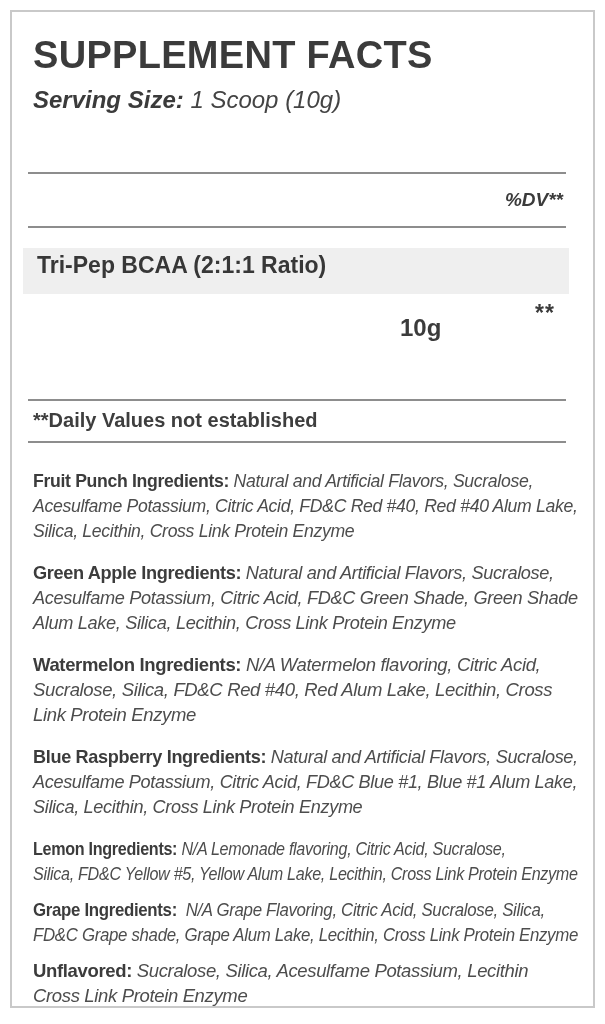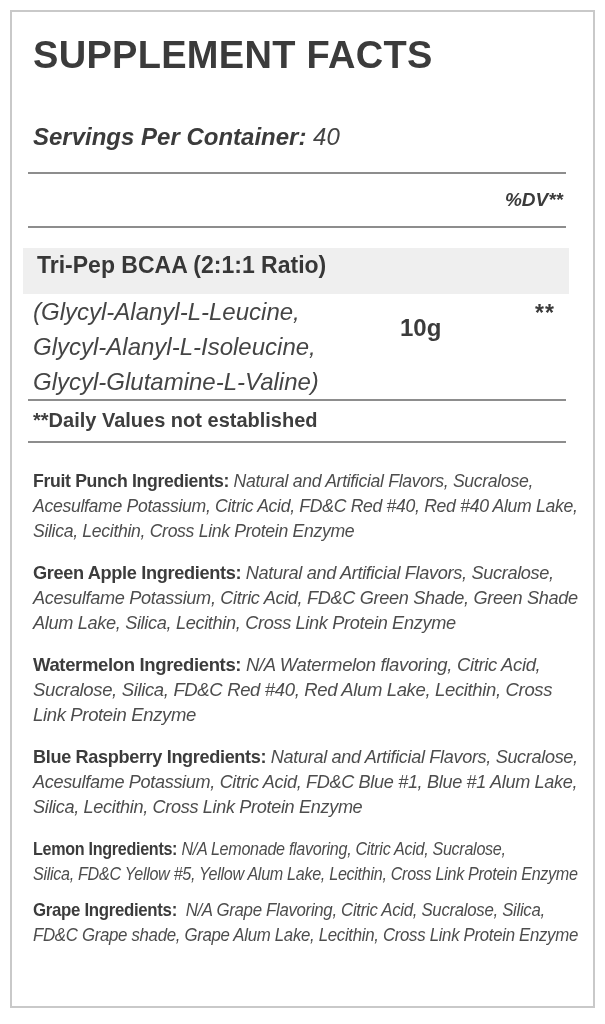--- a/index.html
+++ b/index.html
@@ -39,37 +39,34 @@
   .ing-text{font-style:italic;font-weight:400;color:var(--body-text);white-space:pre;}
 </style>
 </head>
 <body>
 
 <div class="page">
   <div class="box">
 
     <div class="abs title">SUPPLEMENT FACTS</div>
 
+    <div class="abs serving-line" style="top:74px">
+      <span class="lab">Serving Size:</span>
+      <span class="val">1 Scoop (10g)</span>
+    </div>
 
-    <div class="abs serving-line" style="top:111px">
-      <span class="lab">Servings Per Container:</span>
-      <span class="val">40</span>
-    </div>
 
     <div class="abs rule" style="top:160px"></div>
 
     <div class="abs col-head" style="right:30px;top:177px">%DV**</div>
 
     <div class="abs rule" style="top:214px"></div>
 
     <div class="abs band">Tri-Pep BCAA (2:1:1 Ratio)</div>
 
-    <div class="abs detail">(Glycyl-Alanyl-L-Leucine,
-Glycyl-Alanyl-L-Isoleucine,
-Glycyl-Glutamine-L-Valine)</div>
     <div class="abs amt">10g</div>
     <div class="abs dv">**</div>
 
     <div class="abs rule" style="top:387px"></div>
 
     <div class="abs footnote">**Daily Values not established</div>
 
     <div class="abs rule" style="top:429px"></div>
 
     <div class="abs ingredients" id="ingredients">
@@ -88,16 +85,18 @@
   <p class="para" style="transform: scaleX(0.978456);"><span class="ing-label">Blue Raspberry Ingredients:</span> <span class="ing-text">Natural and Artificial Flavors, Sucralose,
 Acesulfame Potassium, Citric Acid, FD&amp;C Blue #1, Blue #1 Alum Lake,
 Silica, Lecithin, Cross Link Protein Enzyme</span></p>
 
   <p class="para condensed" style="transform: scaleX(0.872);"><span class="ing-label">Lemon Ingredients:</span> <span class="ing-text">N/A Lemonade flavoring, Citric Acid, Sucralose,
 Silica, FD&amp;C Yellow #5, Yellow Alum Lake, Lecithin, Cross Link Protein Enzyme</span></p>
 
   <p class="para condensed" style="transform: scaleX(0.90985);"><span class="ing-label">Grape Ingredients:</span> <span class="ing-text"> N/A Grape Flavoring, Citric Acid, Sucralose, Silica,
 FD&amp;C Grape shade, Grape Alum Lake, Lecithin, Cross Link Protein Enzyme</span></p>
 
+  <p class="para"><span class="ing-label">Unflavored:</span> <span class="ing-text">Sucralose, Silica, Acesulfame Potassium, Lecithin
+Cross Link Protein Enzyme</span></p>
 </div>
 
   </div>
 </div>
 
 </body></html>

